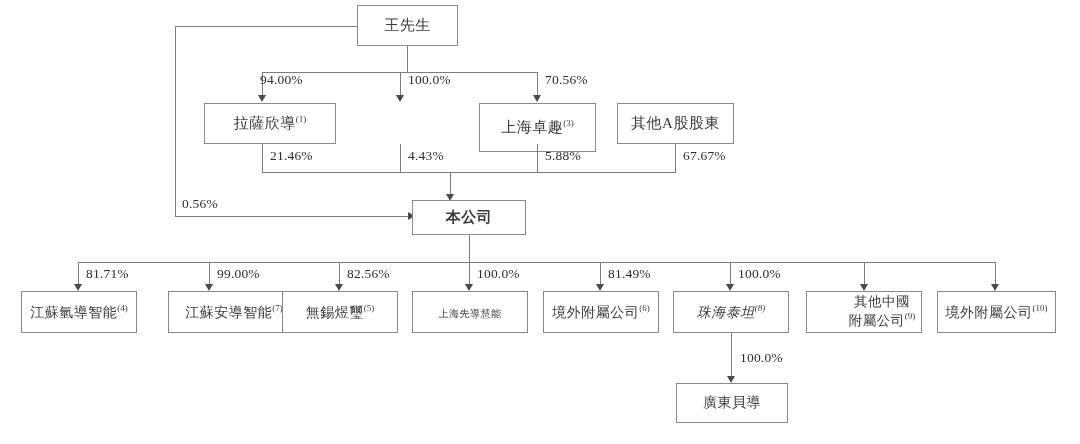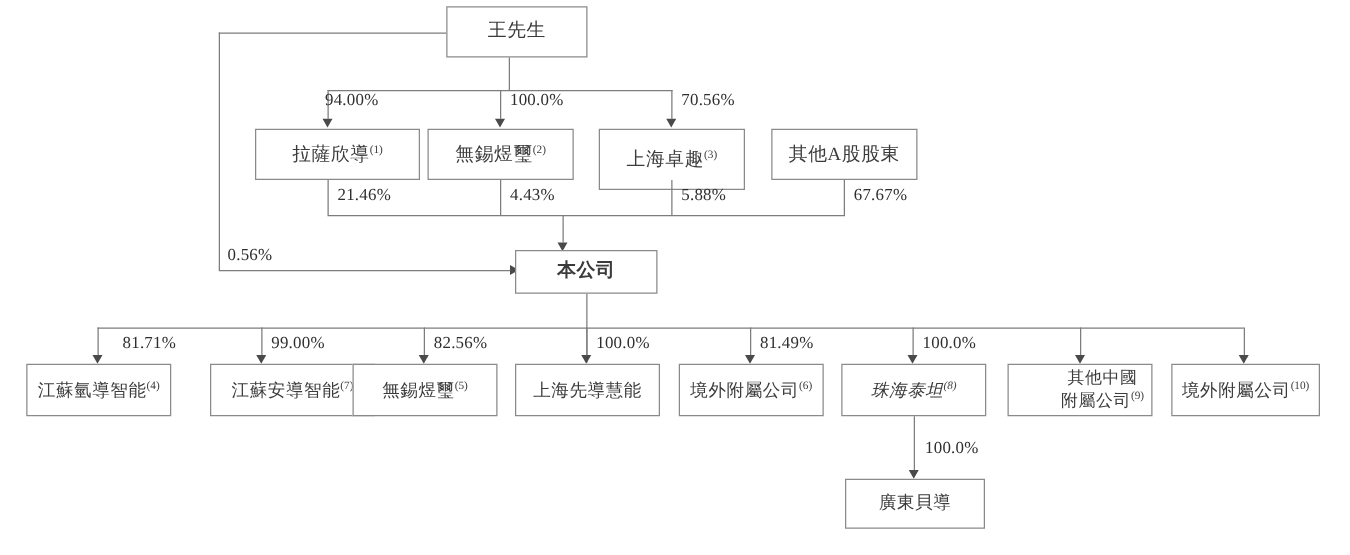--- a/index.html
+++ b/index.html
@@ -48,21 +48,21 @@
     border-top:4.5px solid transparent;
     border-bottom:4.5px solid transparent;
     border-left:7px solid #4a4a4a;
   }
 </style>
 </head>
 <body>
 
 <div id="stage">
 
-  <div class="node" style="left:357px;top:5px;width:113px;height:41px;">
+  <div class="node" style="left:357px;top:5px;width:101px;height:41px;">
     <span class="lbl">王先生</span>
   </div>
 
   <div class="ln lnv" style="left:407px;top:46px;width:1px;height:26px;"></div>
 
   <div class="ln lnh" style="left:175px;top:26px;width:182px;height:1px;"></div>
   <div class="ln lnv" style="left:175px;top:26px;width:1px;height:190px;"></div>
   <div class="ln lnh" style="left:175px;top:216px;width:233px;height:1px;"></div>
   <div class="arwr" style="left:408px;top:212px;"></div>
   <div class="pct" style="left:182px;top:196px;">0.56%</div>
@@ -74,23 +74,20 @@
   <div class="arw" style="left:258px;top:95px;"></div>
   <div class="arw" style="left:396px;top:95px;"></div>
   <div class="arw" style="left:533px;top:95px;"></div>
 
   <div class="pct" style="left:260px;top:72px;">94.00%</div>
   <div class="pct" style="left:408px;top:72px;">100.0%</div>
   <div class="pct" style="left:545px;top:72px;">70.56%</div>
 
   <div class="node" style="left:204px;top:103px;width:132px;height:41px;">
     <span class="lbl"><span>拉薩欣導</span><sup>(1)</sup></span>
-  </div>
-  <div class="node" style="left:342px;top:103px;width:117px;height:41px;">
-    <span class="lbl"><span>無錫煜璽</span><sup>(2)</sup></span>
   </div>
   <div class="node" style="left:479px;top:103px;width:117px;height:49px;align-items:center;">
     <span class="lbl"><span>上海卓趣</span><sup>(3)</sup></span>
   </div>
   <div class="node" style="left:617px;top:103px;width:117px;height:41px;">
     <span class="lbl"><span>其他A股股東</span><sup></sup></span>
   </div>
 
   <div class="ln lnv" style="left:262px;top:144px;width:1px;height:28px;"></div>
   <div class="ln lnv" style="left:400px;top:144px;width:1px;height:28px;"></div>
@@ -123,37 +120,37 @@
 
   <div class="arw" style="left:74px;top:284px;"></div>
   <div class="arw" style="left:205px;top:284px;"></div>
   <div class="arw" style="left:335px;top:284px;"></div>
   <div class="arw" style="left:465px;top:284px;"></div>
   <div class="arw" style="left:596px;top:284px;"></div>
   <div class="arw" style="left:726px;top:284px;"></div>
   <div class="arw" style="left:860px;top:284px;"></div>
   <div class="arw" style="left:991px;top:284px;"></div>
 
-  <div class="pct" style="left:86px;top:266px;margin-left:12px;">81.71%</div>
+  <div class="pct" style="left:86px;top:266px;">81.71%</div>
   <div class="pct" style="left:217px;top:266px;">99.00%</div>
   <div class="pct" style="left:347px;top:266px;">82.56%</div>
   <div class="pct" style="left:477px;top:266px;">100.0%</div>
   <div class="pct" style="left:608px;top:266px;">81.49%</div>
   <div class="pct" style="left:738px;top:266px;">100.0%</div>
 
   <div class="node" style="left:21px;top:291px;width:116px;height:42px;font-size:14px;">
     <span class="lbl"><span>江蘇氫導智能</span><sup>(4)</sup></span>
   </div>
   <div class="node" style="left:168px;top:291px;width:132px;height:42px;font-size:14px;">
     <span class="lbl"><span>江蘇安導智能</span><sup>(7)</sup></span>
   </div>
   <div class="node" style="left:282px;top:291px;width:116px;height:42px;font-size:14px;">
     <span class="lbl"><span>無錫煜璽</span><sup>(5)</sup></span>
   </div>
-  <div class="node" style="left:412px;top:291px;width:116px;height:42px;font-size:14px;">
+  <div class="node" style="left:412px;top:291px;width:116px;height:42px;font-size:10px;">
     <span class="lbl"><span>上海先導慧能</span><sup></sup></span>
   </div>
   <div class="node" style="left:543px;top:291px;width:116px;height:42px;font-size:14px;">
     <span class="lbl"><span>境外附屬公司</span><sup>(6)</sup></span>
   </div>
   <div class="node" style="left:673px;top:291px;width:116px;height:42px;font-size:14px;font-style:italic;">
     <span class="lbl"><span>珠海泰坦</span><sup>(8)</sup></span>
   </div>
   <div class="node" style="left:806px;top:291px;width:116px;height:42px;font-size:13.5px;line-height:1.25;padding-left:36px;">
     <span class="lbl">

